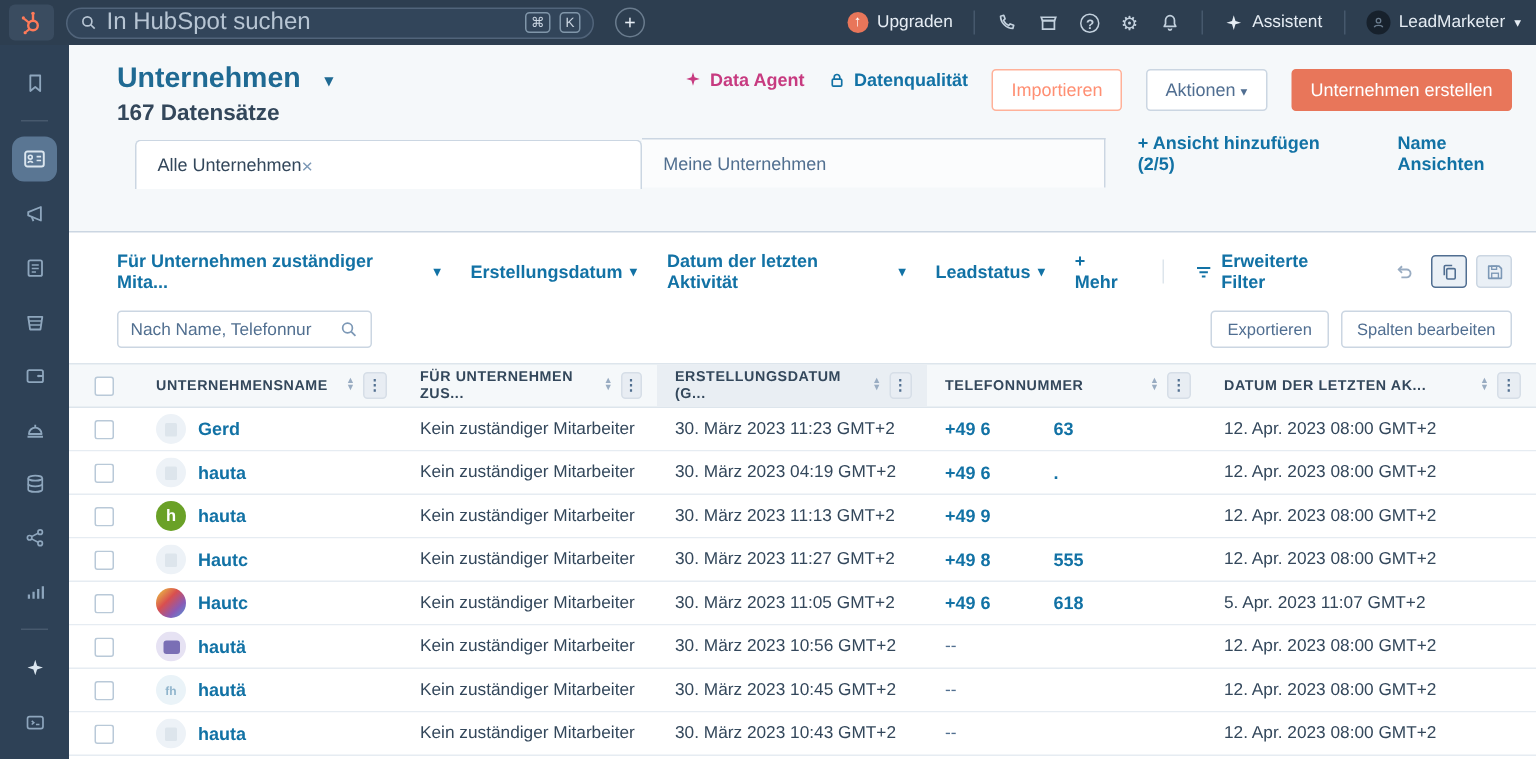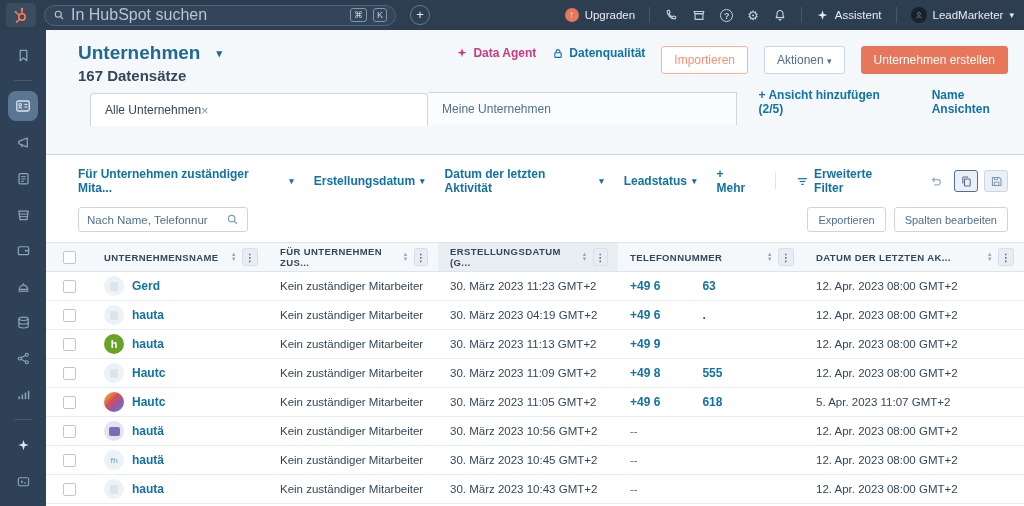--- a/index.html
+++ b/index.html
@@ -496,21 +496,21 @@
         <div class="td c-check">
             <span class="checkbox"></span>
           </div>
         <div class="td c-name">
             <span class="avatar">
               <span class="inner"></span>
             </span>
             <a class="link">Hautc</a>
           </div>
         <div class="td">Kein zuständiger Mitarbeiter</div>
-        <div class="td">30. März 2023 11:09 GMT+2</div>
+        <div class="td">30. März 2023 11:27 GMT+2</div>
         <div class="td"><a class="link">+49 8</a><a class="link ph2">555</a></div>
         <div class="td">12. Apr. 2023 08:00 GMT+2</div>
       </div>
 
       <div class="tr">
         <div class="td c-check">
             <span class="checkbox"></span>
           </div>
         <div class="td c-name">
             <span class="avatar av-multi"></span>

